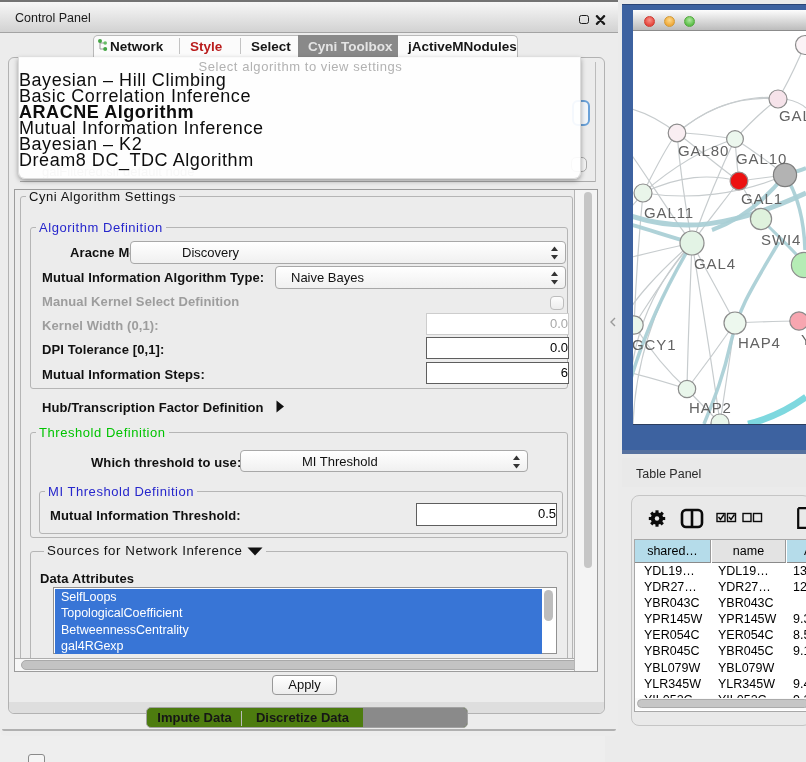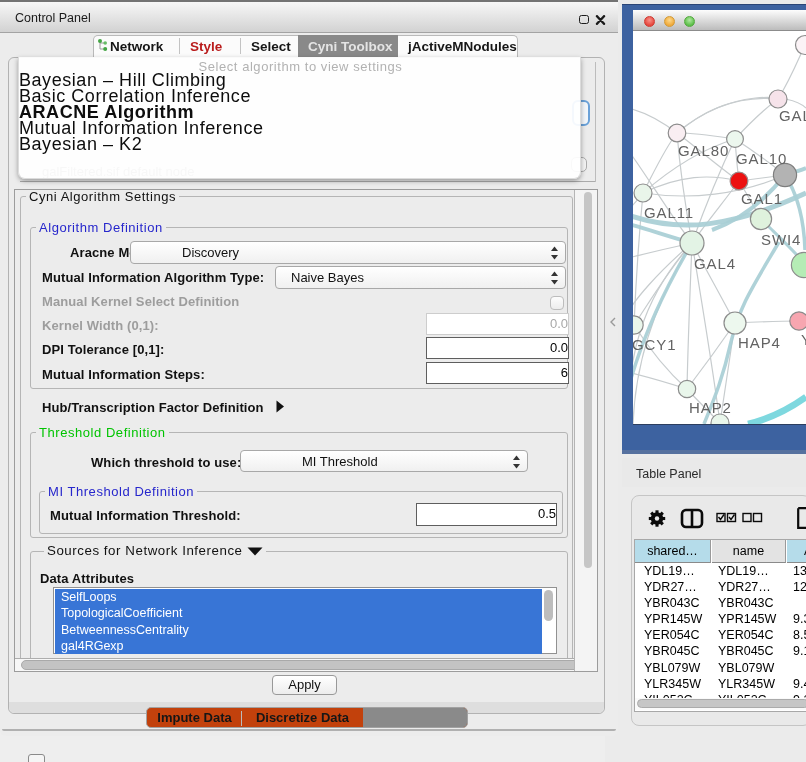--- a/index.html
+++ b/index.html
@@ -140,26 +140,27 @@
 <div class="abs" style="left:584px; top:192px; width:8px; height:376px; background:#c6c6c6; border-radius:4px;"></div>
 
 <div class="abs" style="left:18px; top:57px; width:563px; height:122px; background:rgba(255,255,255,0.93); border-radius:0 0 7px 7px; box-shadow:0 2px 5px rgba(0,0,0,0.35); border:1px solid #dcdcdc; border-top:none;">
   <div class="abs" style="left:0; top:2px; width:563px; text-align:center; font-size:13px; color:#b2b2b2; letter-spacing:0.55px;">Select algorithm to view settings</div>
   <div class="abs" style="left:0; top:16px; font-size:18px; color:#0d0d0d; line-height:15.9px; letter-spacing:0.55px;">
     <div>Bayesian – Hill Climbing</div>
     <div>Basic Correlation Inference</div>
     <div style="font-weight:bold;">ARACNE Algorithm</div>
     <div>Mutual Information Inference</div>
     <div>Bayesian – K2</div>
+    <div>Dream8 DC_TDC Algorithm</div>
   </div>
 </div>
 
 <div class="abs" style="left:272px; top:675px; width:65px; height:20px; background:linear-gradient(#ffffff,#ededed); border:1px solid #999; border-radius:4px; text-align:center; font-size:13px; line-height:18px; color:#111;">Apply</div>
 
-<div class="abs" style="left:146px; top:707px; width:322px; height:21px; background:#c2410c; border:1px solid #a2a2a2; border-radius:5px; overflow:hidden;">
+<div class="abs" style="left:146px; top:707px; width:322px; height:21px; background:#4d7c0f; border:1px solid #a2a2a2; border-radius:5px; overflow:hidden;">
   <div class="abs" style="left:216px; top:0; width:106px; height:21px; background:#8a8a8a;"></div>
   <div class="abs" style="left:94px; top:3px; width:1px; height:15px; background:#bbb;"></div>
   <div class="abs" style="left:0; top:2px; width:95px; text-align:center; font-size:13px; font-weight:bold; color:#161616;">Impute Data</div>
   <div class="abs" style="left:95px; top:2px; width:121px; text-align:center; font-size:13px; font-weight:bold; color:#161616;">Discretize Data</div>
   <div class="abs" style="left:216px; top:2px; width:106px; text-align:center; font-size:13px; font-weight:bold; color:#f2f2f2;margin-top:33px;">Infer Network</div>
 </div>
 
 <div class="abs" style="left:28px; top:754px; width:17px; height:12px; border:1.5px solid #8a8a8a; border-radius:3px; background:#f5f5f5;"></div>
 
 <svg class="abs" style="left:609px; top:317px;" width="8" height="10" viewBox="0 0 8 10">

